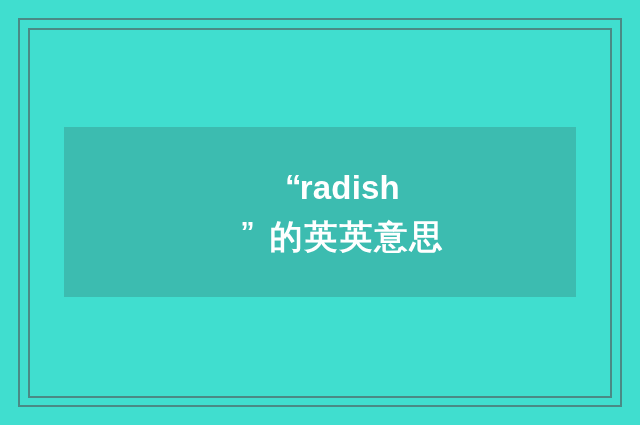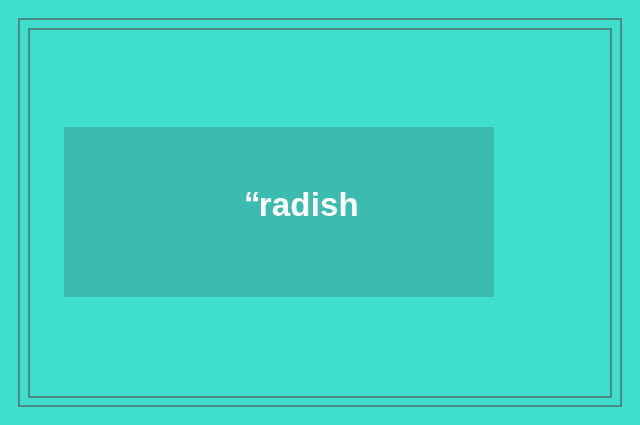--- a/index.html
+++ b/index.html
@@ -40,21 +40,21 @@
     border: 2px solid var(--frame, #4A8A86);
     box-sizing: border-box;
     pointer-events: none;
   }
 
   
   .panel {
     position: absolute;
     left: 64px;
     top: 127px;
-    width: 430px;
+    width: 512px;
     height: 170px;
     background: var(--panel, #3CBCB0);
     box-sizing: border-box;
     display: flex;
     flex-direction: column;
     justify-content: center;
     padding-left: 45px;
   }
 
   .title-block {
@@ -119,17 +119,20 @@
   <div class="frame-outer"></div>
   <div class="frame-inner"></div>
 
   <div class="panel">
     <div class="title-block">
 
       <span class="title-line line-1">
         <span class="quote-open">“</span><span class="word">radish</span>
       </span>
 
+      <span class="title-line line-2">
+        <span class="quote-close">”</span><span class="cjk">的英英意思</span>
+      </span>
 
     </div>
   </div>
 
 </div>
 
 </body></html>

